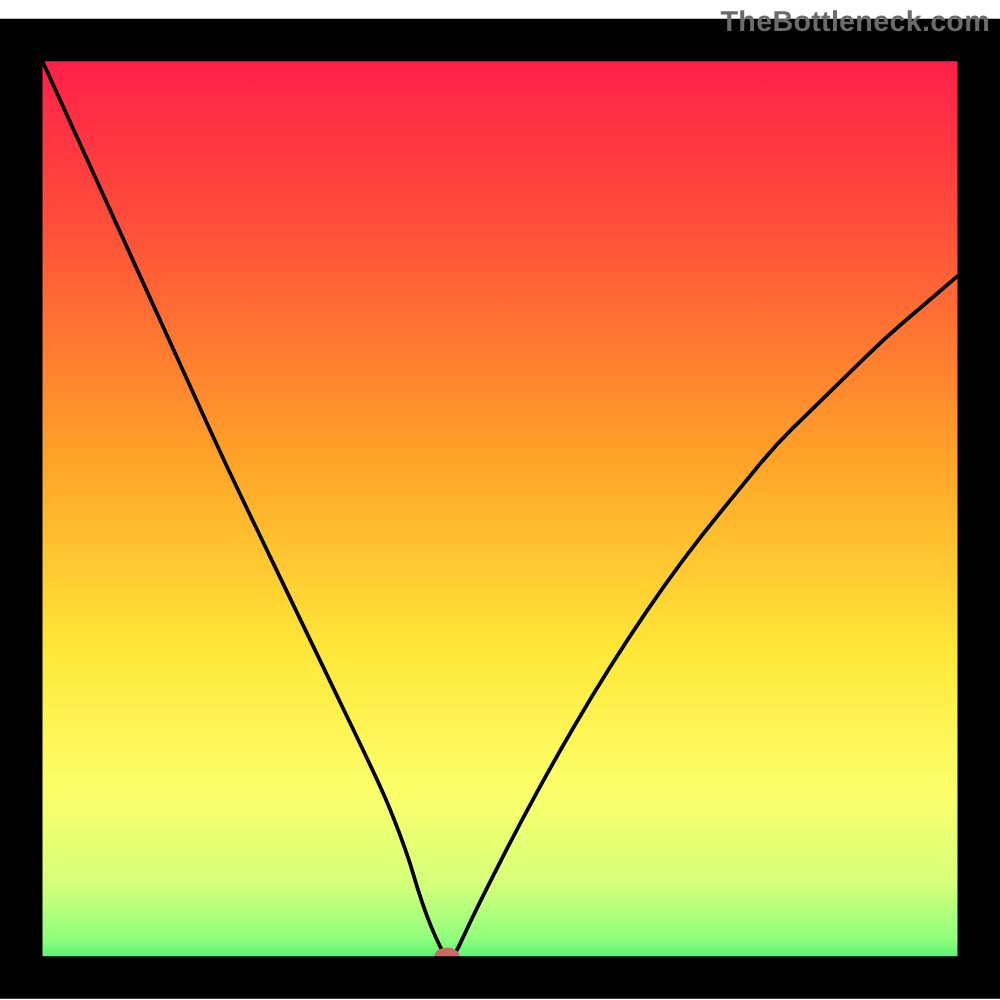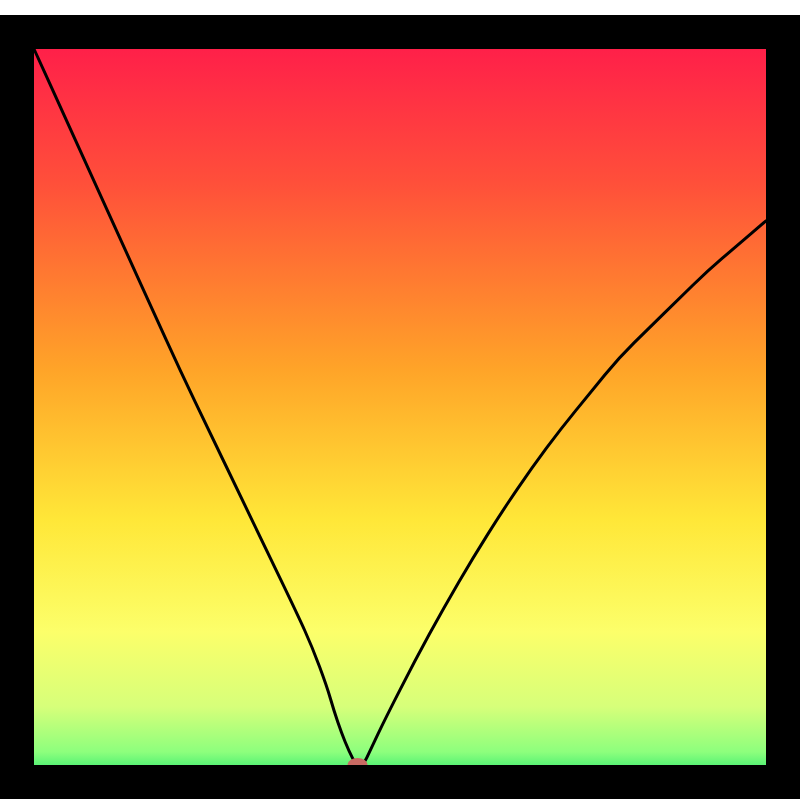--- a/index.html
+++ b/index.html
@@ -21,20 +21,21 @@
     font-weight: 600;
     color: #6b6b6b;
     letter-spacing: 0.2px;
   }
   svg { display: block; }
 </style>
 </head>
 <body>
 <div class="wrap">
 
+  <div class="watermark">TheBottleneck.com</div>
 
   <svg id="chart-svg" width="800" height="800">
 
   <defs>
         <linearGradient id="bg" x1="0" y1="0" x2="0" y2="1">
           <stop offset="0%" stop-color="#ff1a4b"></stop>
           <stop offset="20%" stop-color="#ff4f3a"></stop>
           <stop offset="45%" stop-color="#ffa428"></stop>
           <stop offset="65%" stop-color="#ffe738"></stop>
           <stop offset="80%" stop-color="#fcff6a"></stop>

